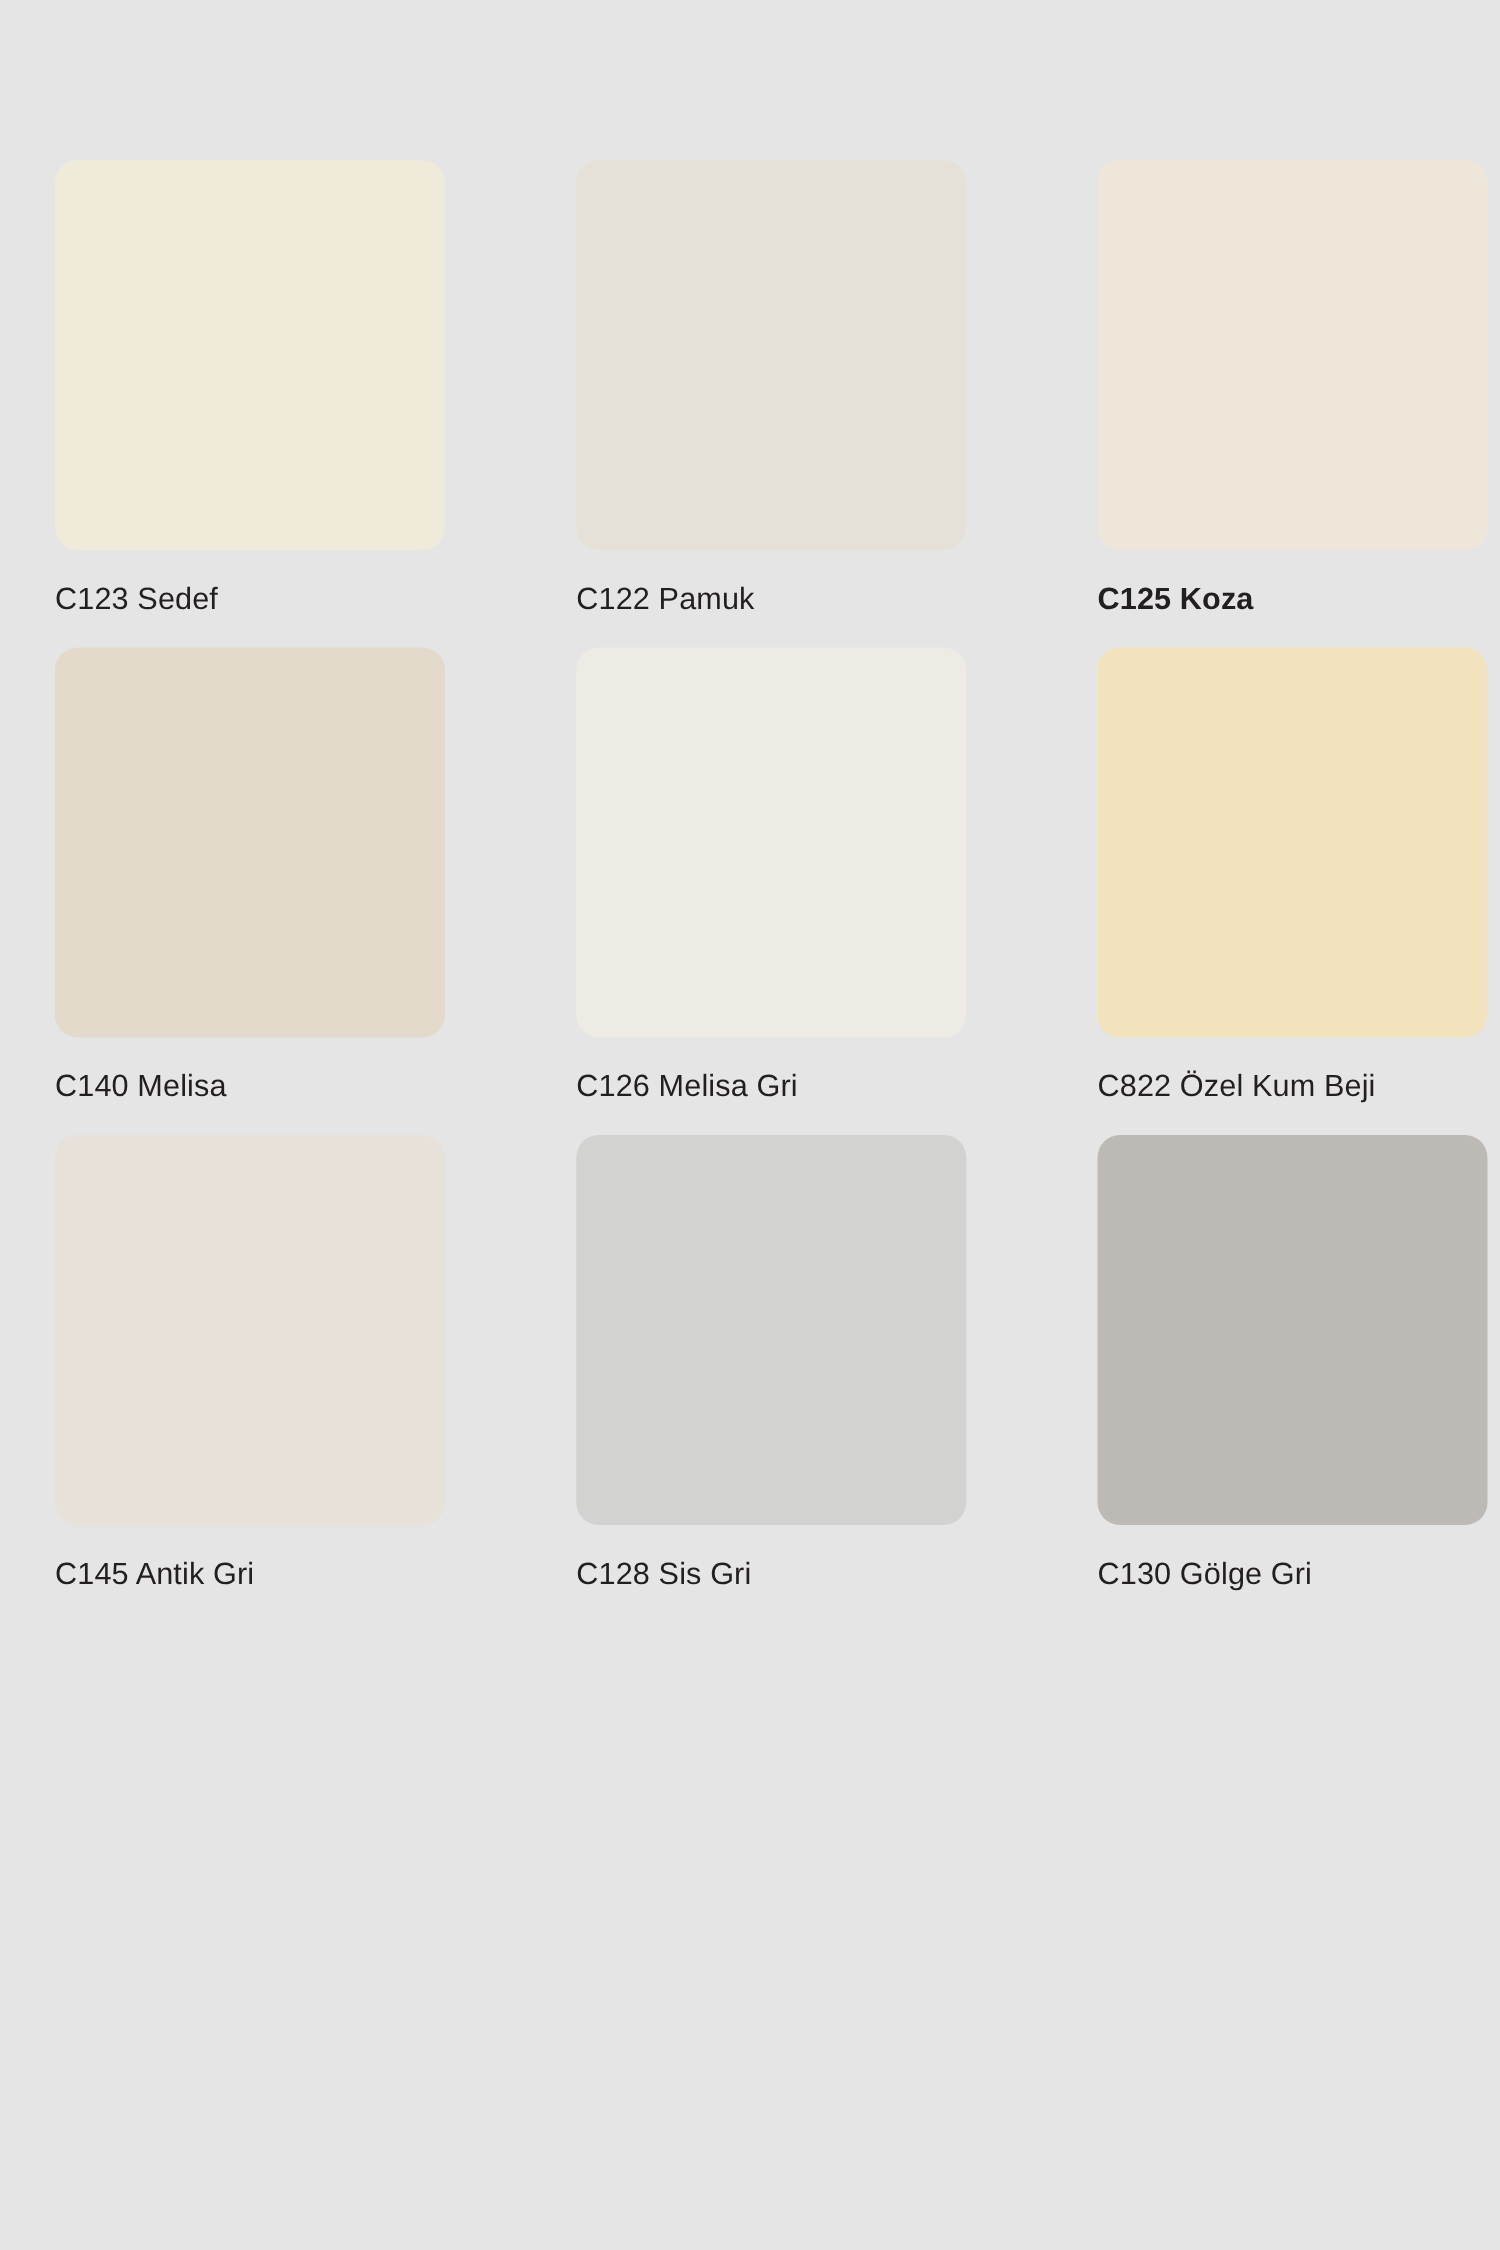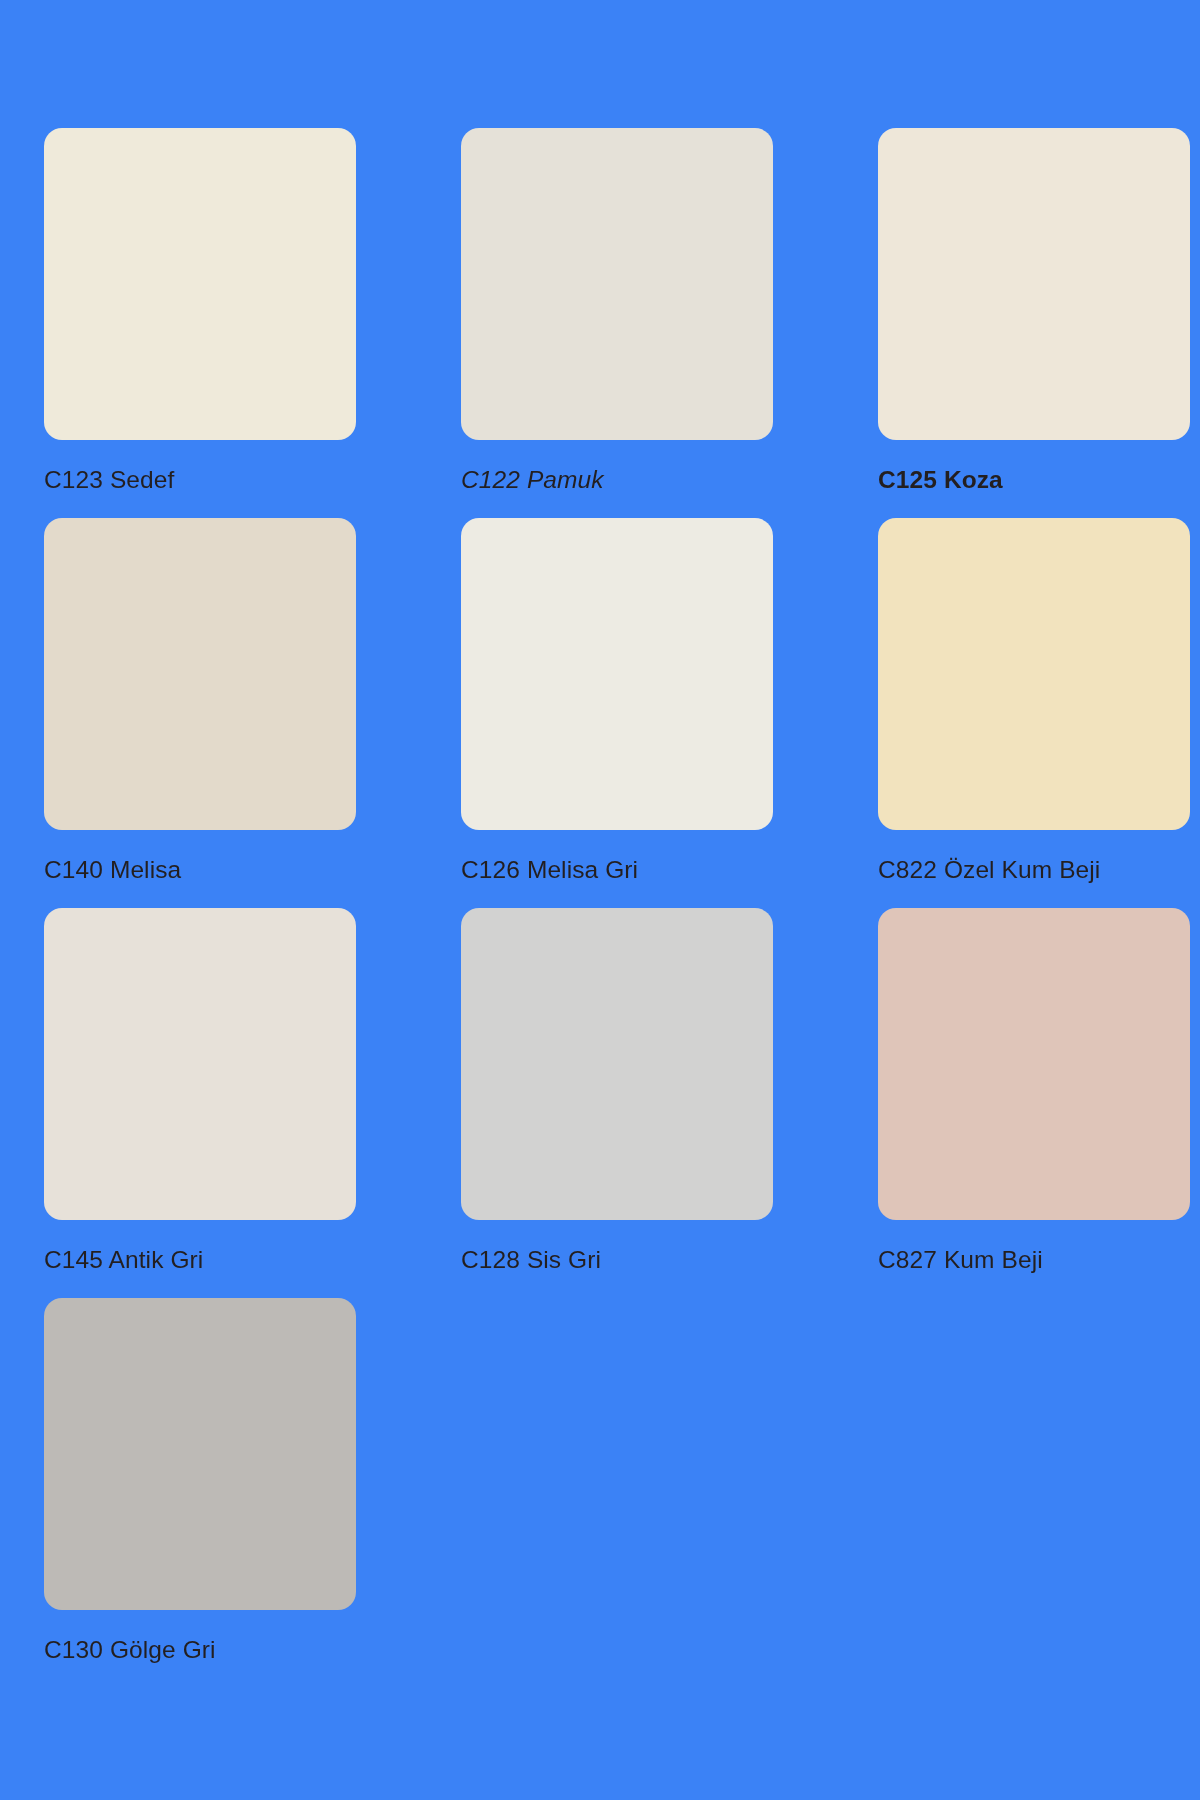--- a/index.html
+++ b/index.html
@@ -15,21 +15,21 @@
     font-family: "Liberation Sans", sans-serif;
     -webkit-font-smoothing: antialiased;
     overflow: hidden;
   }
 
   .palette-page {
     box-sizing: border-box;
     width: 1200px;
     height: 1800px;
     padding: 128px 40px 0 40px;
-    background: #3b82f6;
+    background: #e5e5e5;
   }
 
   .swatch-grid {
     display: grid;
     grid-template-columns: repeat(3, 312px);
     grid-template-rows: repeat(4, 390px);
     column-gap: 105px;
     row-gap: 0px;
     justify-content: start;
     padding-left: 4px;
@@ -66,21 +66,21 @@
 <div class="palette-page">
   <div class="swatch-grid">
 
     <div class="swatch-cell">
       <div class="swatch-chip" style="background: rgb(239, 234, 218);"></div>
       <div class="swatch-label" style="color: rgb(35, 31, 32);">C123 Sedef</div>
     </div>
 
     <div class="swatch-cell">
       <div class="swatch-chip" style="background: rgb(229, 225, 216);"></div>
-      <div class="swatch-label" style="color: rgb(35, 31, 32); font-style: italic;">C122 Pamuk</div>
+      <div class="swatch-label" style="color: rgb(35, 31, 32);">C122 Pamuk</div>
     </div>
 
     <div class="swatch-cell">
       <div class="swatch-chip" style="background: rgb(238, 231, 217);"></div>
       <div class="swatch-label" style="color: rgb(35, 31, 32); font-weight: bold;">C125 Koza</div>
     </div>
 
 
     <div class="swatch-cell">
       <div class="swatch-chip" style="background: rgb(227, 218, 203);"></div>
@@ -101,24 +101,20 @@
       <div class="swatch-chip" style="background: rgb(231, 225, 217);"></div>
       <div class="swatch-label" style="color: rgb(35, 31, 32);">C145 Antik Gri</div>
     </div>
 
     <div class="swatch-cell">
       <div class="swatch-chip" style="background: rgb(210, 210, 209);"></div>
       <div class="swatch-label" style="color: rgb(35, 31, 32);">C128 Sis Gri</div>
     </div>
 
 
-    <div class="swatch-cell">
-      <div class="swatch-chip" style="background: rgb(223, 197, 185);"></div>
-      <div class="swatch-label" style="color: rgb(35, 31, 32);">C827 Kum Beji</div>
-    </div>
 
     <div class="swatch-cell">
       <div class="swatch-chip" style="background: rgb(189, 186, 182);"></div>
       <div class="swatch-label" style="color: rgb(35, 31, 32);">C130 Gölge Gri</div>
     </div>
 
   </div>
 </div>
 
 </body></html>

